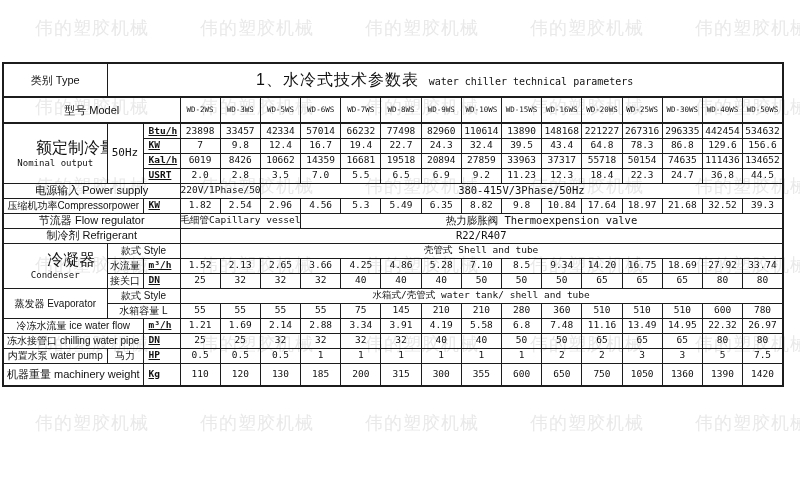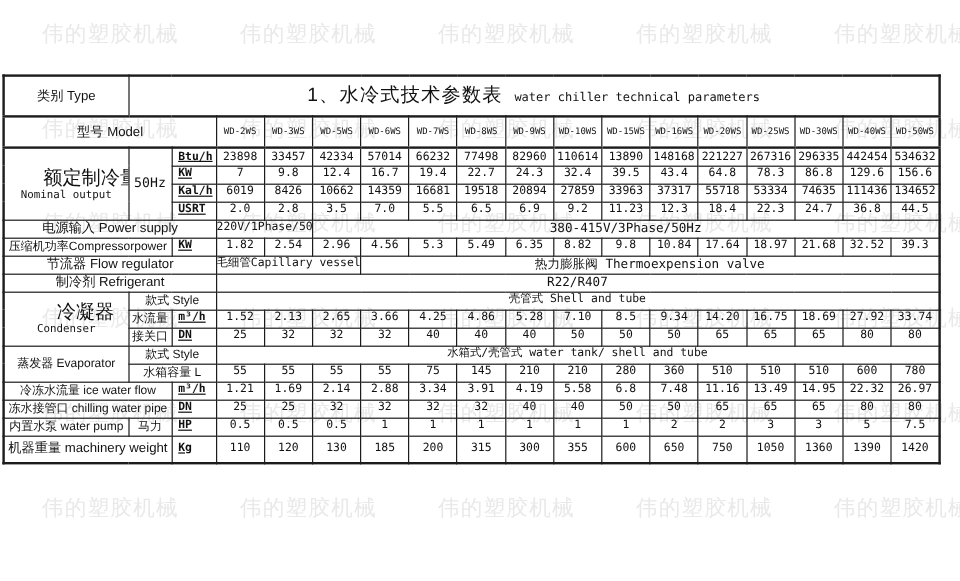--- a/index.html
+++ b/index.html
@@ -210,21 +210,21 @@
             <td class="gen">8426</td>
             <td class="gen">10662</td>
             <td class="gen">14359</td>
             <td class="gen">16681</td>
             <td class="gen">19518</td>
             <td class="gen">20894</td>
             <td class="gen">27859</td>
             <td class="gen">33963</td>
             <td class="gen">37317</td>
             <td class="gen">55718</td>
-            <td class="gen">53334</td>
+            <td class="gen">50154</td>
             <td class="gen">74635</td>
             <td class="gen">111436</td>
             <td class="gen">134652</td>
           </tr>
       <tr>
         <td class="unit">USRT</td>
       <td class="gen">2.0</td>
             <td class="gen">2.8</td>
             <td class="gen">3.5</td>
             <td class="gen">7.0</td>

